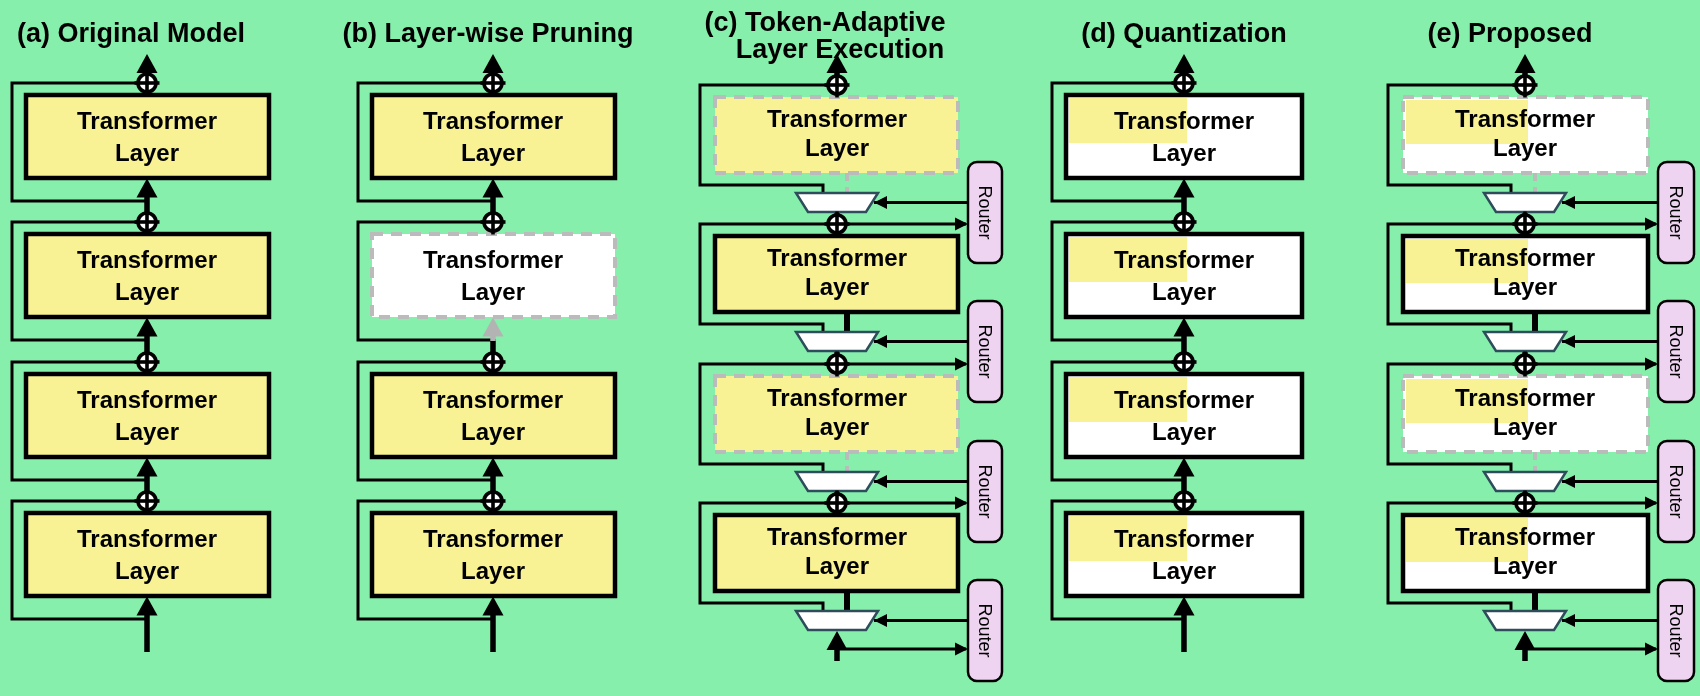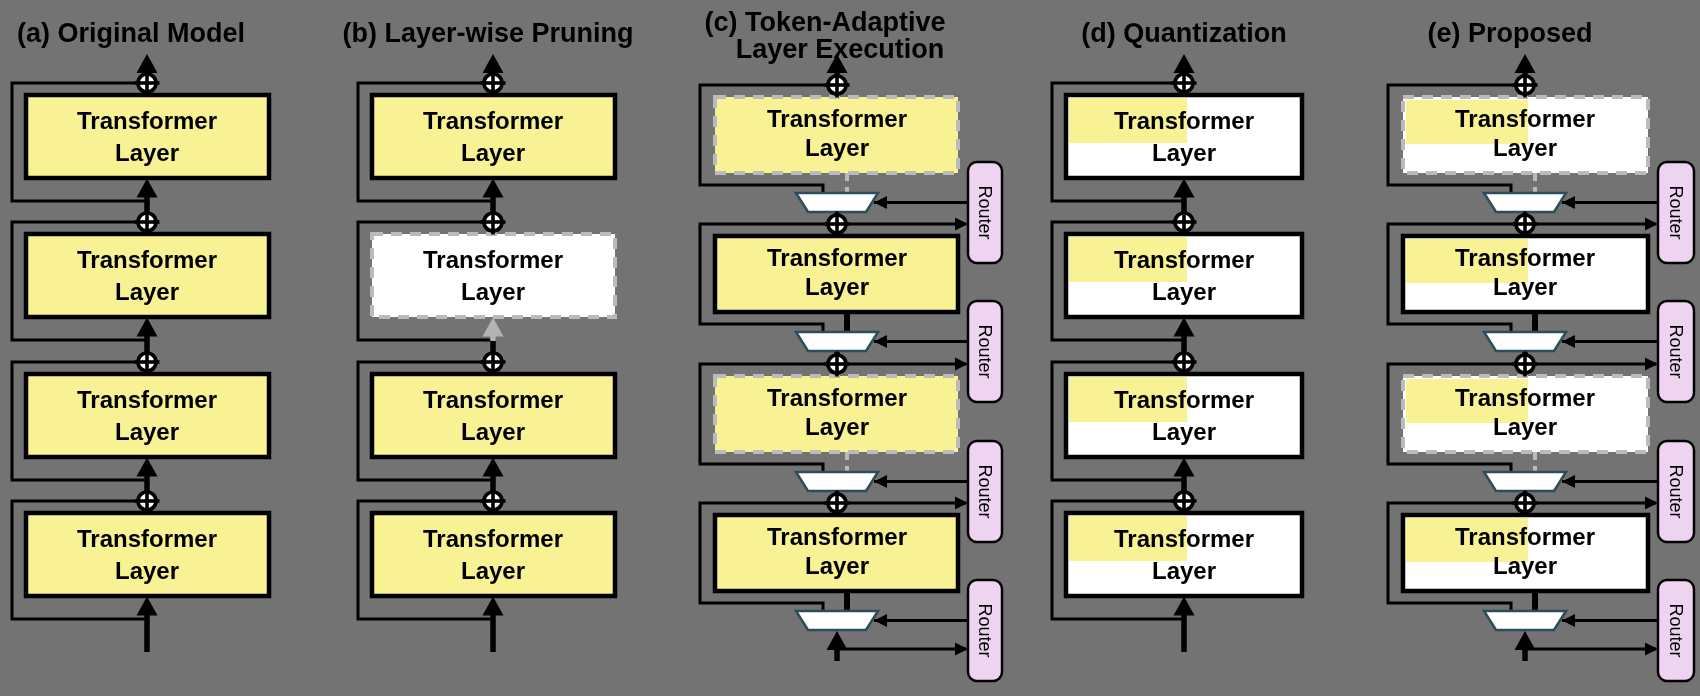--- a/index.html
+++ b/index.html
@@ -1,16 +1,16 @@
 <!DOCTYPE html>
 <html><head>
 <meta charset="utf-8">
 <style>
   html,body{margin:0;padding:0;background:#ffffff;}
-  .stage{width:1700px;height:696px;position:relative;background:#737373;}
+  .stage{width:1700px;height:696px;position:relative;background:#86efac;}
   svg{display:block;font-family:"Liberation Sans",sans-serif;}
   .ttl{font:bold 27px "Liberation Sans",sans-serif;fill:#000;text-anchor:middle;}
   .tbox{font:bold 24px "Liberation Sans",sans-serif;fill:#000;text-anchor:middle;}
   .trt{font:18px "Liberation Sans",sans-serif;fill:#000;text-anchor:middle;}
   .ln{stroke:#000;stroke-width:3;fill:none;}
   .w5{stroke-width:5.5;}
   .w6{stroke-width:6;}
   .gry{stroke:#b3b3b3;}
   .gdash{stroke:#bbbbbb;stroke-width:4;stroke-dasharray:8 6;fill:none;}
   .boxy{fill:#f8f294;stroke:#000;stroke-width:4.5;}

